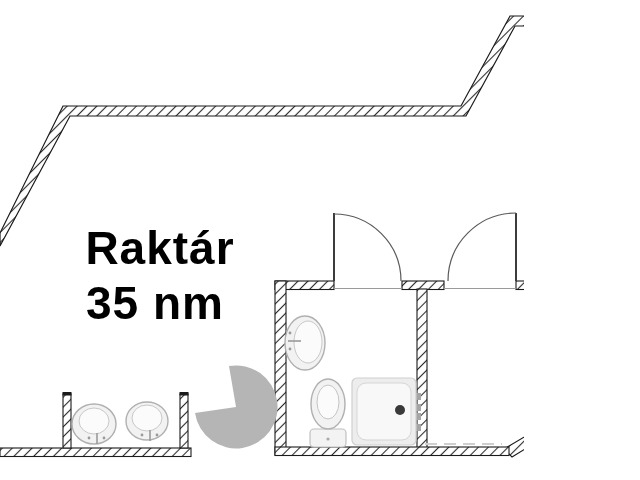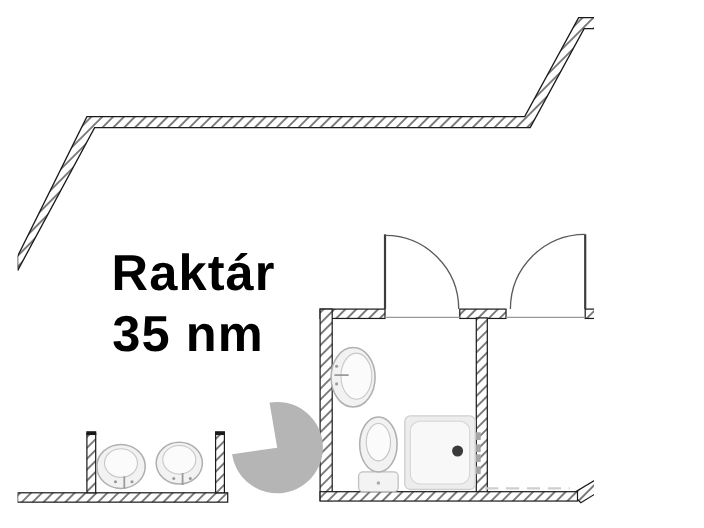--- a/index.html
+++ b/index.html
@@ -2,21 +2,20 @@
 <html><head>
 <meta charset="utf-8">
 <style>
   html,body{margin:0;padding:0;background:#ffffff;}
   .stage{
     position:relative;
     width:524px;height:480px;
     background:#ffffff;
     overflow:hidden;
     font-family:"Liberation Sans", sans-serif;
-    padding-left:16px;
   }
   svg{display:block;}
   .room-label{
     font-family:"Liberation Sans", sans-serif;
     font-weight:700;
     font-size:46px;
     fill:#000000;
     letter-spacing:1px;
   }
 </style>

